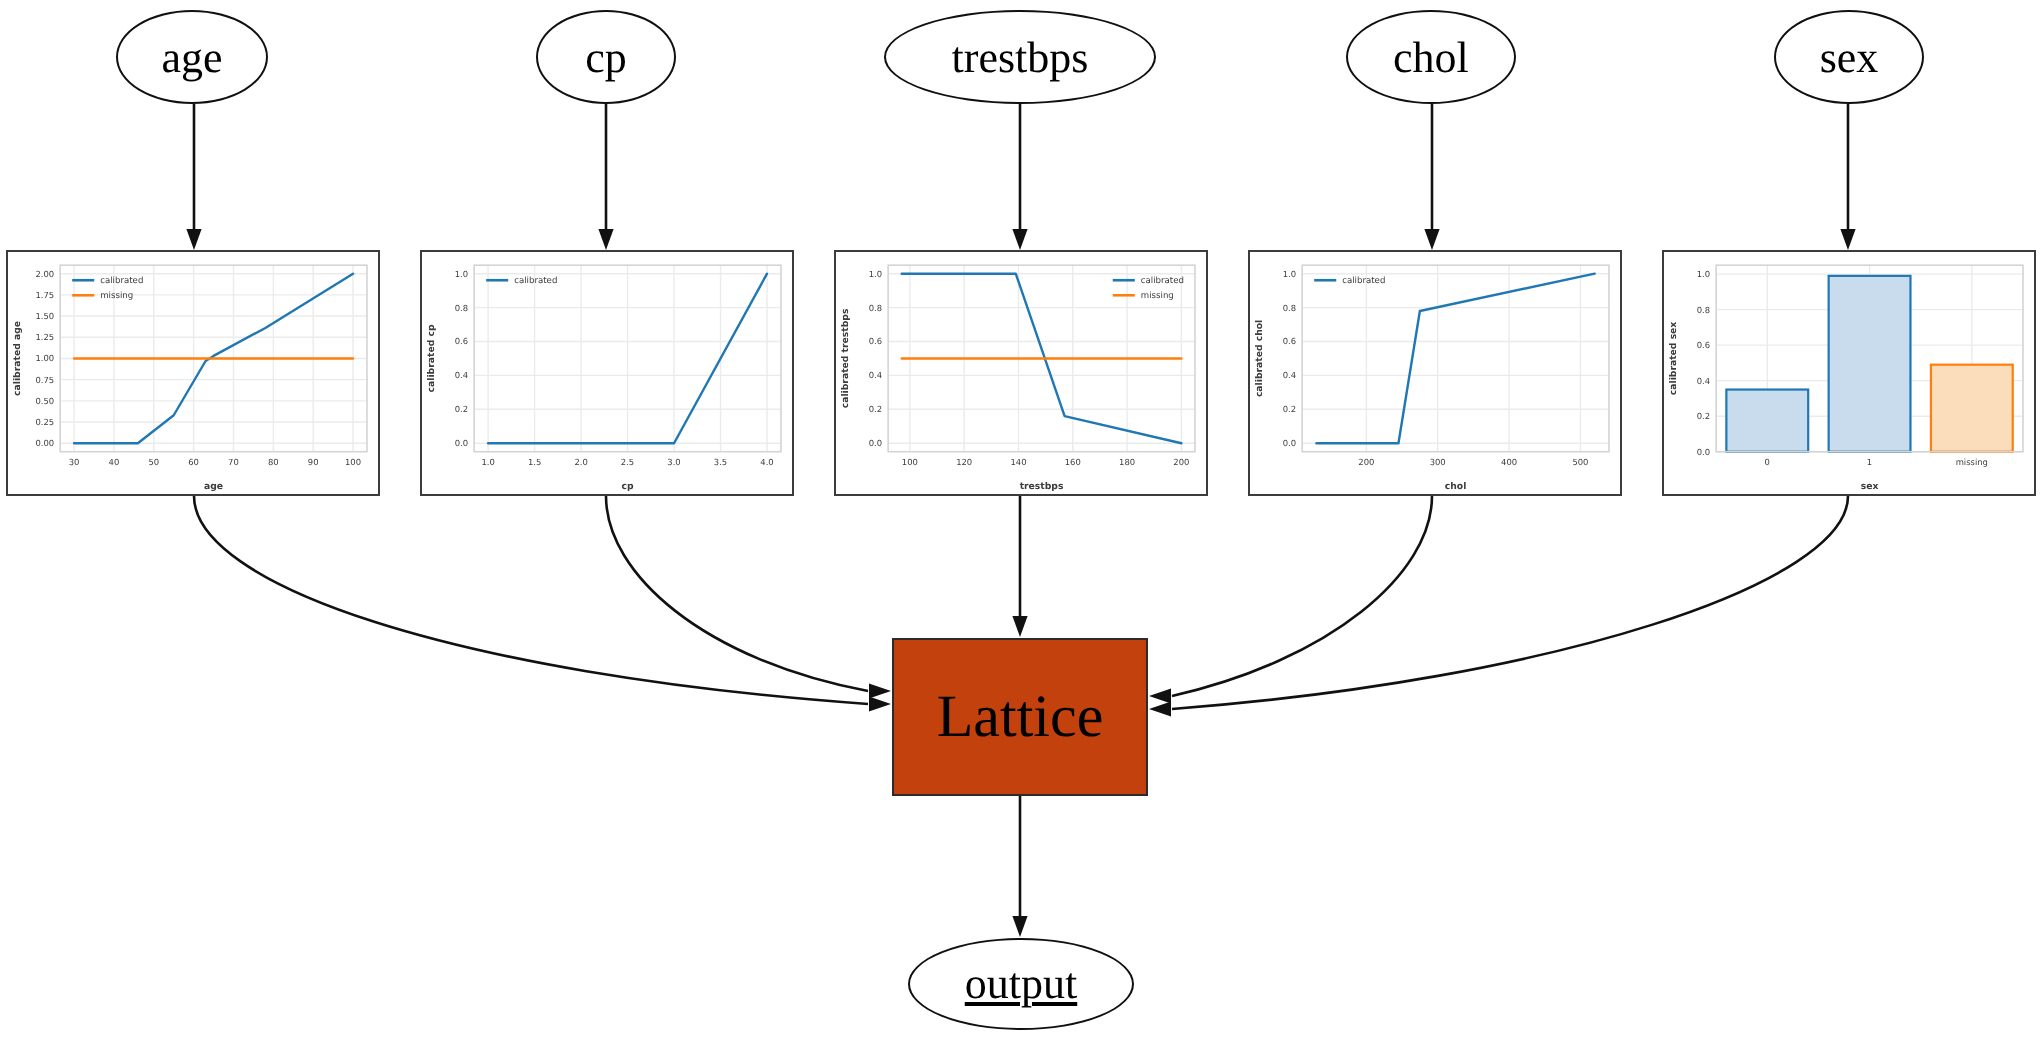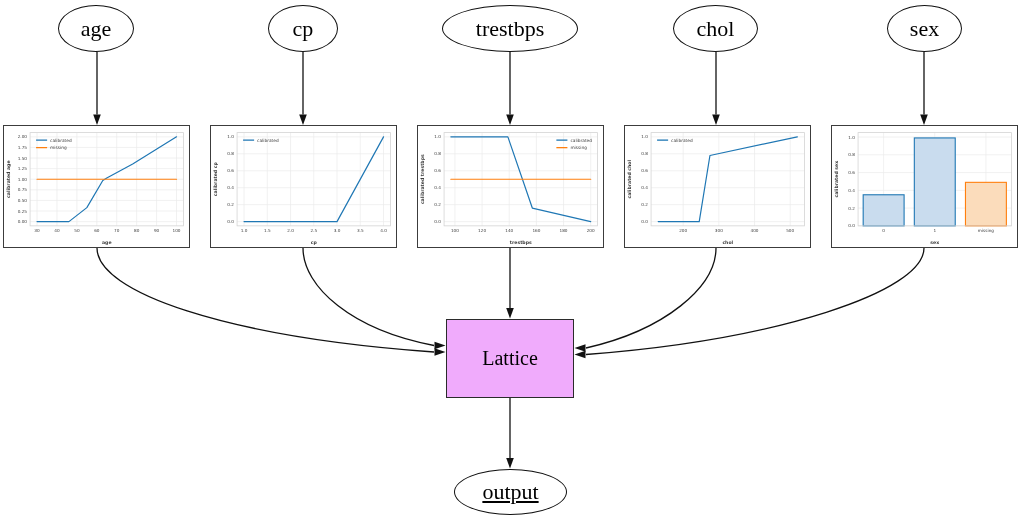--- a/index.html
+++ b/index.html
@@ -7,23 +7,23 @@
     position:relative;width:1020px;height:524px;background:#ffffff;overflow:hidden;
     font-family:"Liberation Serif","DejaVu Serif",serif;
     border-radius:29px;
   }
   .ellipse-node{
     position:absolute;background:#ffffff;border:1.5px solid #101010;border-radius:50%;
     display:flex;align-items:center;justify-content:center;
     font-size:22px;color:#000;box-sizing:border-box;z-index:2;
   }
   .lattice-node{
-    position:absolute;background:#f0abfc;border:1.5px solid #2b2b2b;
+    position:absolute;background:#c2410c;border:1.5px solid #2b2b2b;
     display:flex;align-items:center;justify-content:center;
-    font-size:20px;color:#000;box-sizing:border-box;z-index:2;
+    font-size:30px;color:#000;box-sizing:border-box;z-index:2;
   }
   .plot-node{
     position:absolute;width:187px;height:123px;background:#ffffff;
     border:1.3px solid #3c3c3c;box-sizing:border-box;z-index:2;
   }
   .plot-node svg{display:block;}
   #edge-layer{position:absolute;left:0;top:0;z-index:4;pointer-events:none;}
 </style>
 </head>
 <body>

